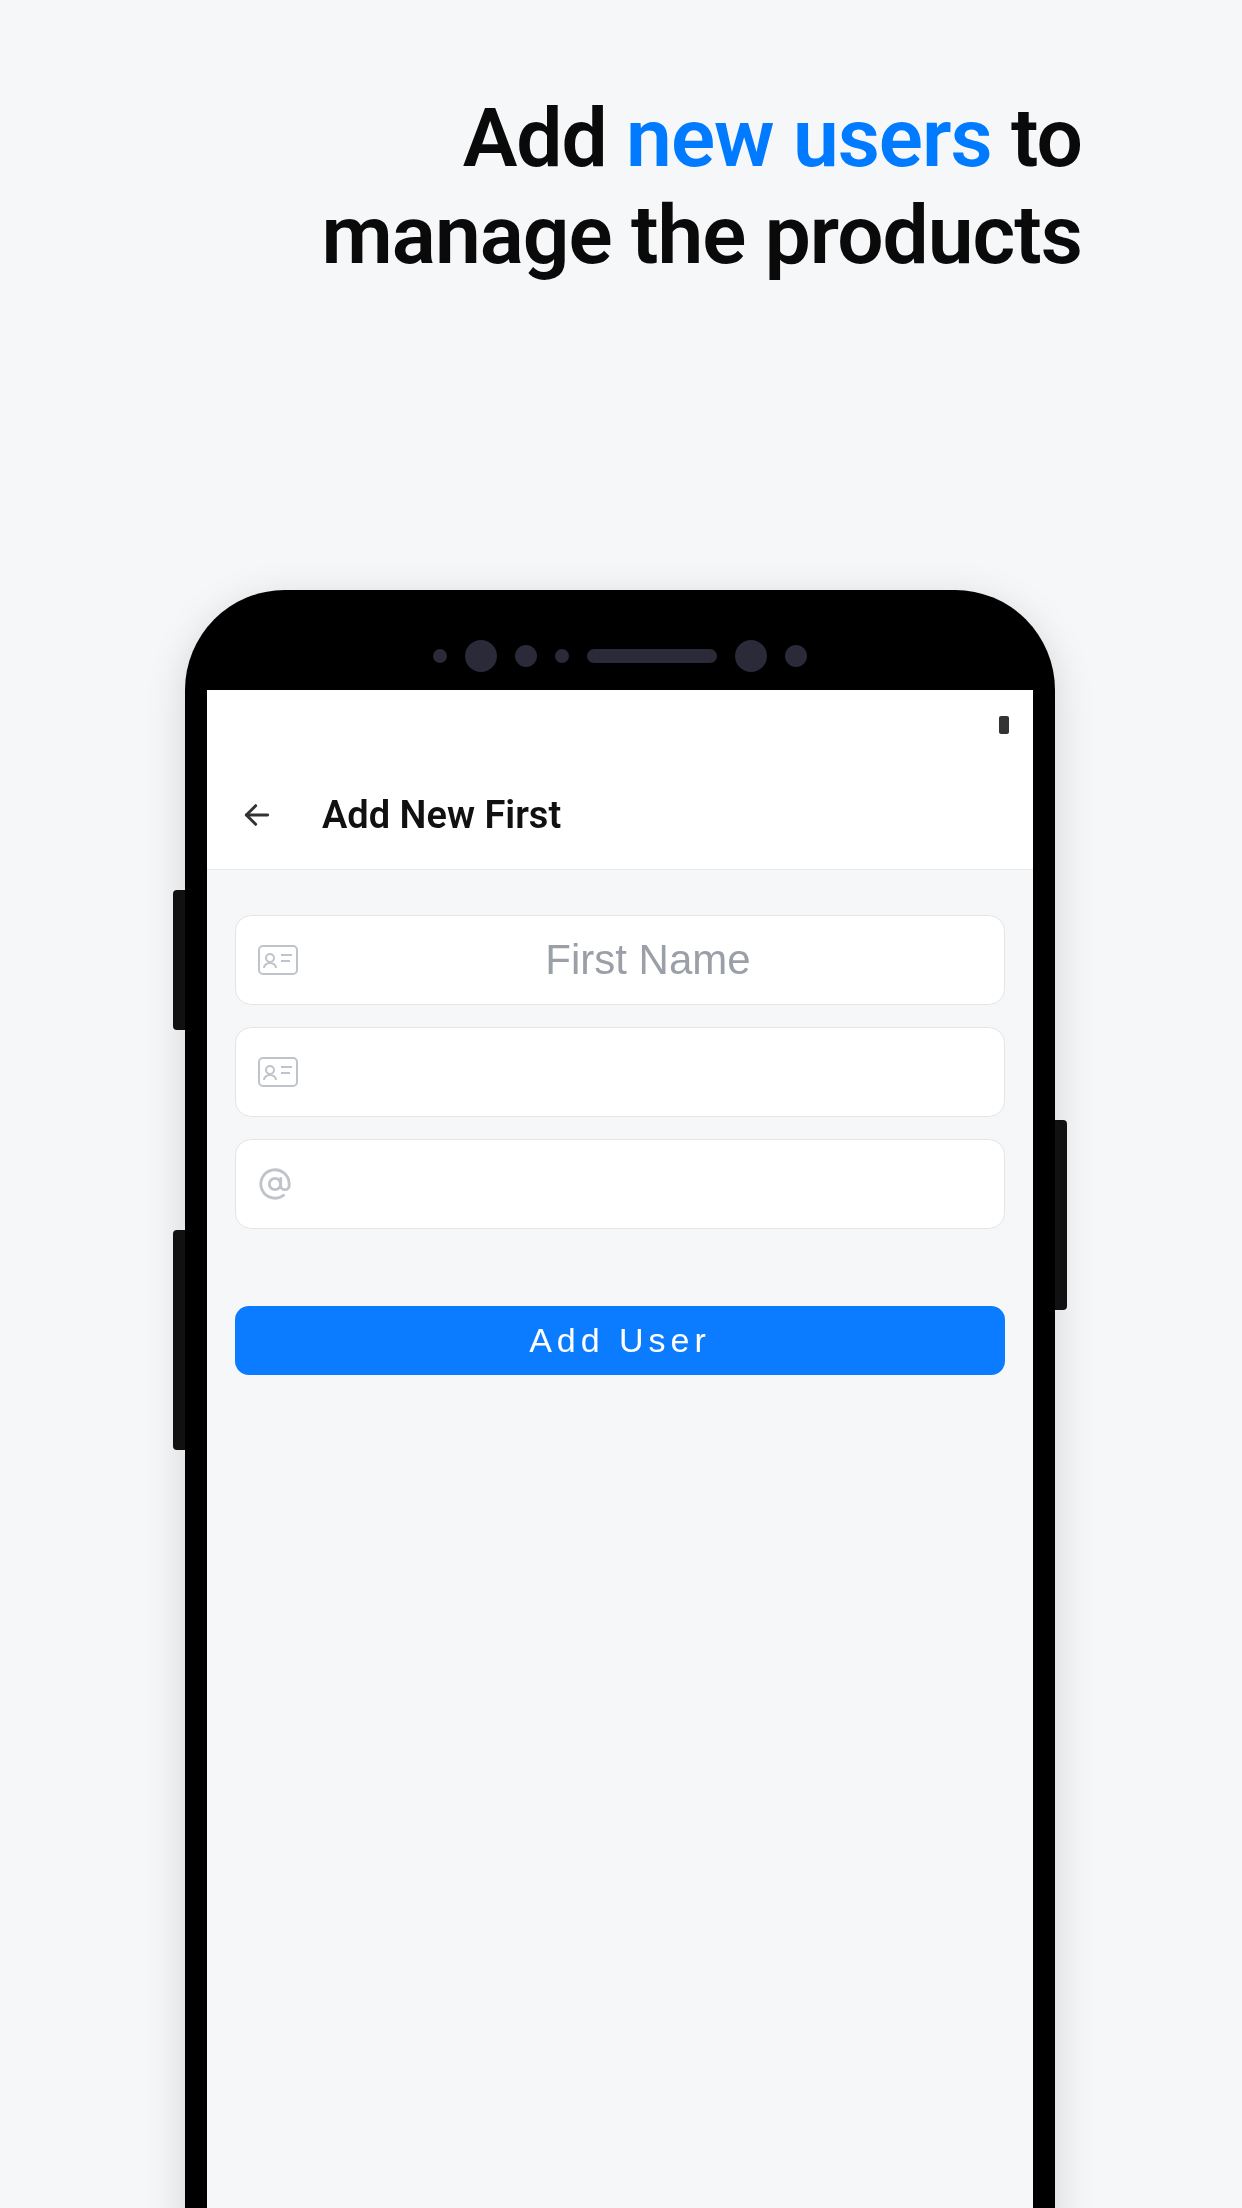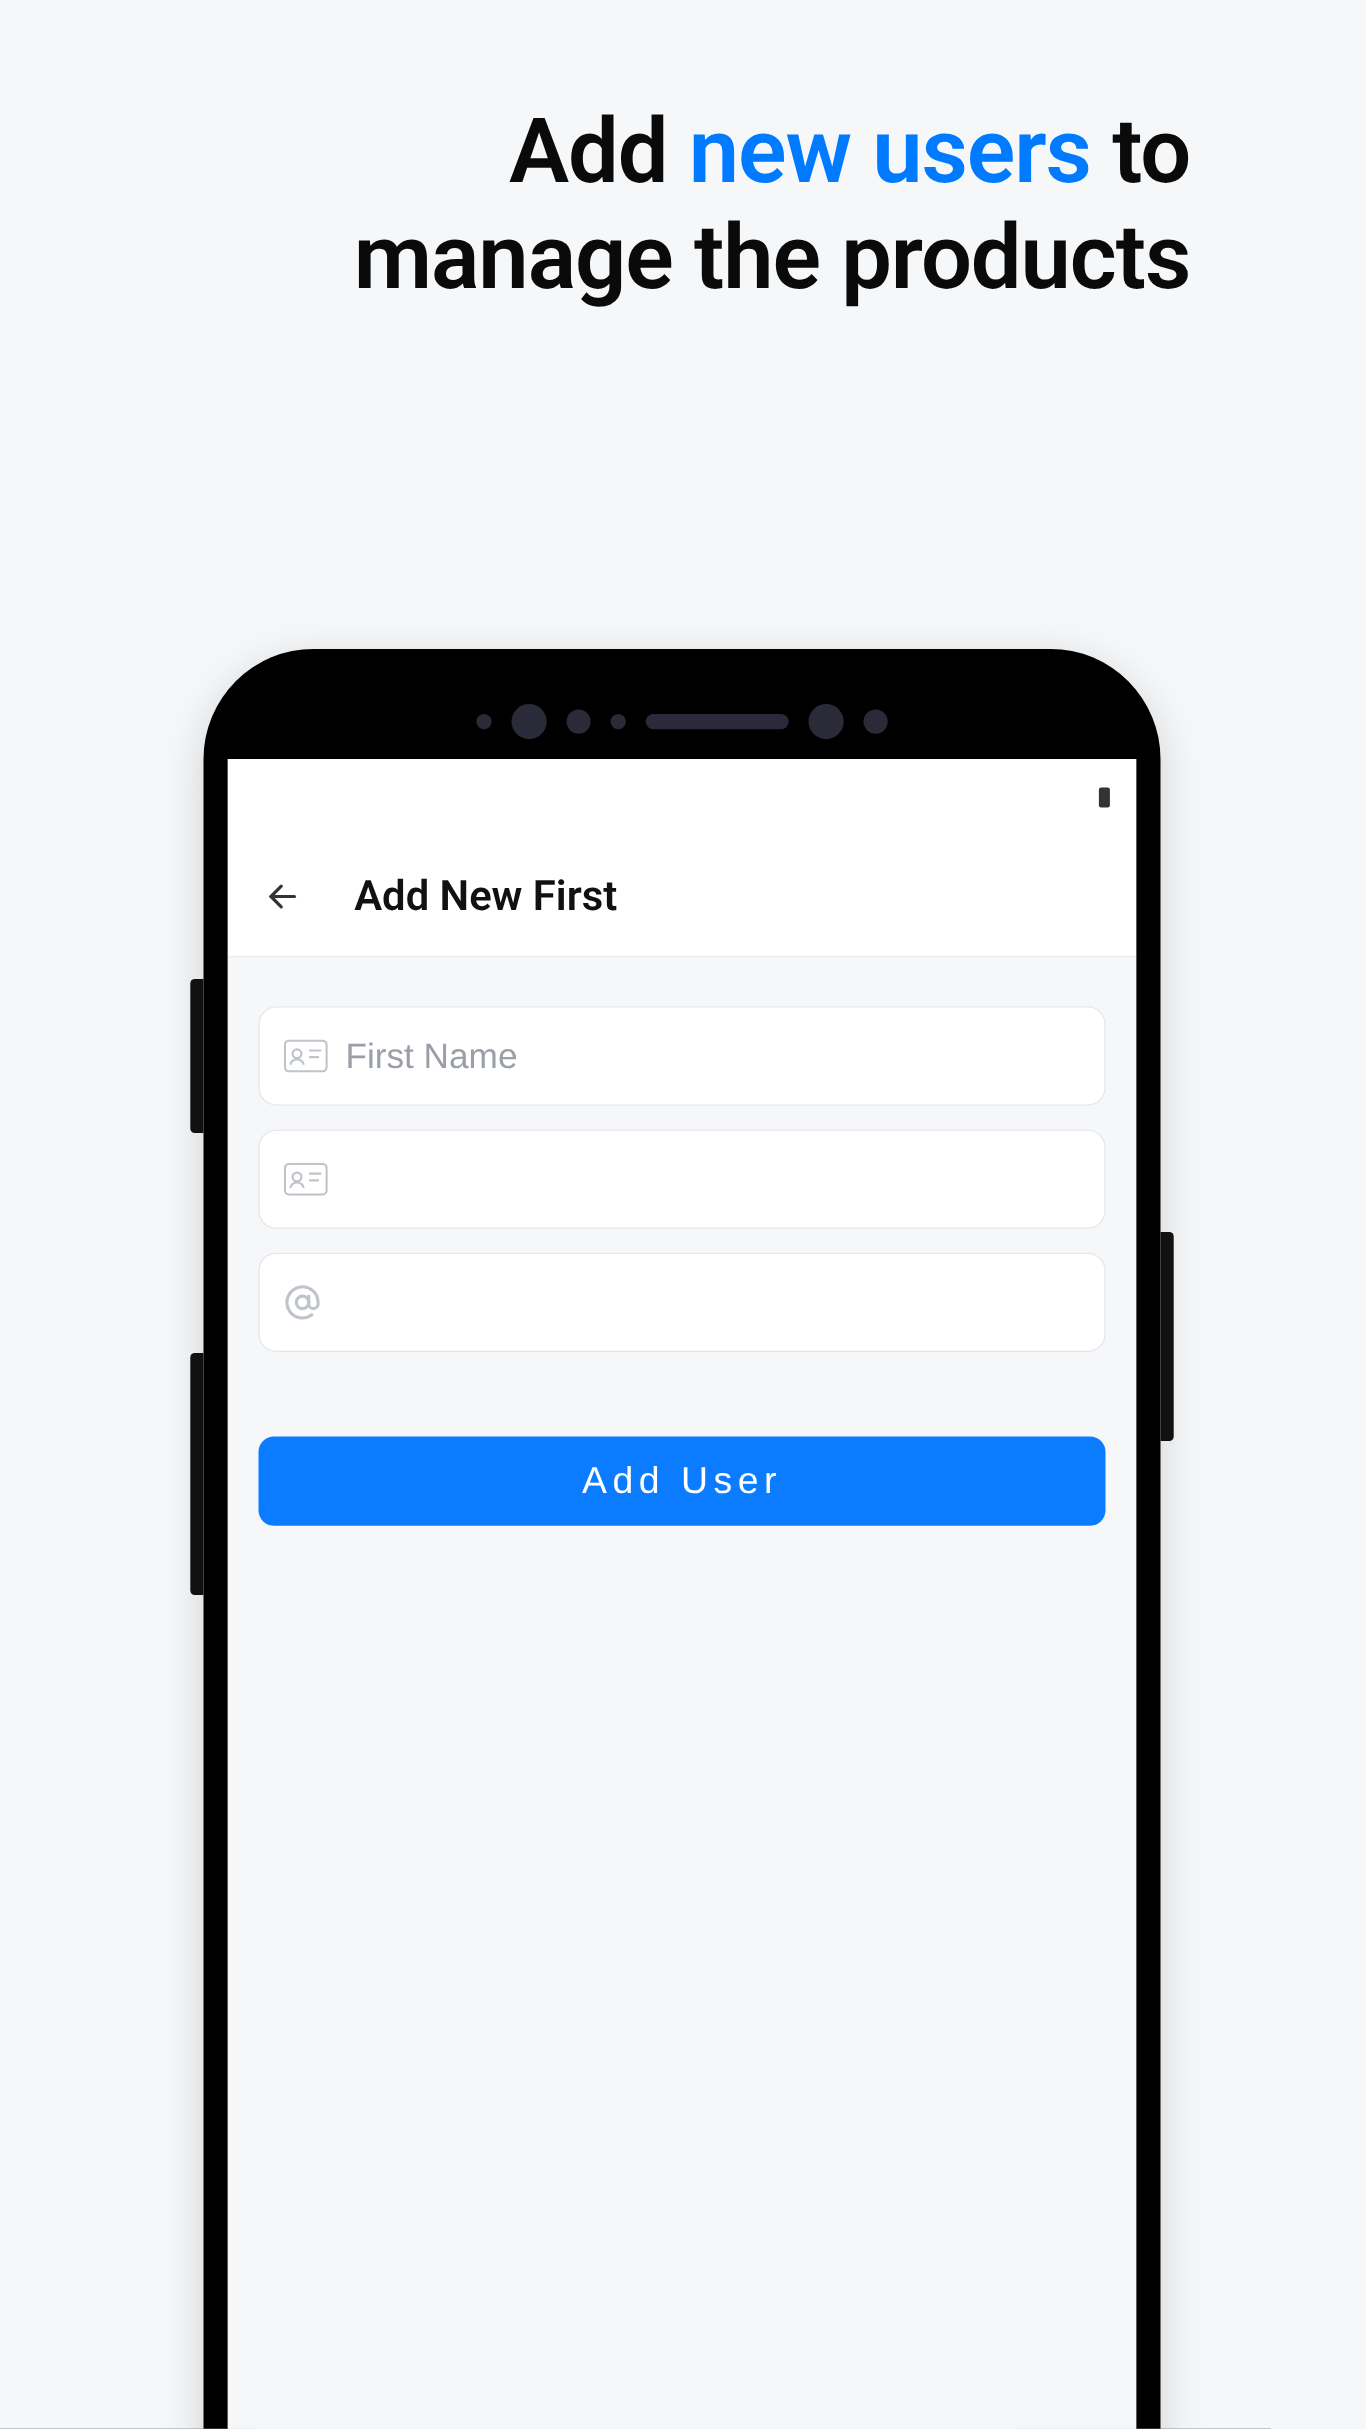--- a/index.html
+++ b/index.html
@@ -158,36 +158,37 @@
       border: 1.5px solid #e2e4e8;
       border-radius: 16px;
       padding: 0 22px;
       height: 90px;
       margin-bottom: 22px;
     }
     .input-field input {
       border: none;
       outline: none;
       flex: 1;
-      font-size: 32px;
+      font-size: 42px;
       color: #222;
       background: transparent;
+      text-align: center;
     }
     .input-field input::placeholder {
       color: #9a9fa8;
     }
     .input-icon {
       color: #bfc3ca;
       display: flex;
       align-items: center;
       justify-content: center;
     }
     .add-btn {
       width: 100%;
-      height: 81px;
+      height: 69px;
       background: #0b7cff;
       color: #fff;
       border: none;
       border-radius: 14px;
       font-size: 34px;
       font-weight: 500;
       letter-spacing: 5px;
       margin-top: 55px;
       cursor: pointer;
     }

